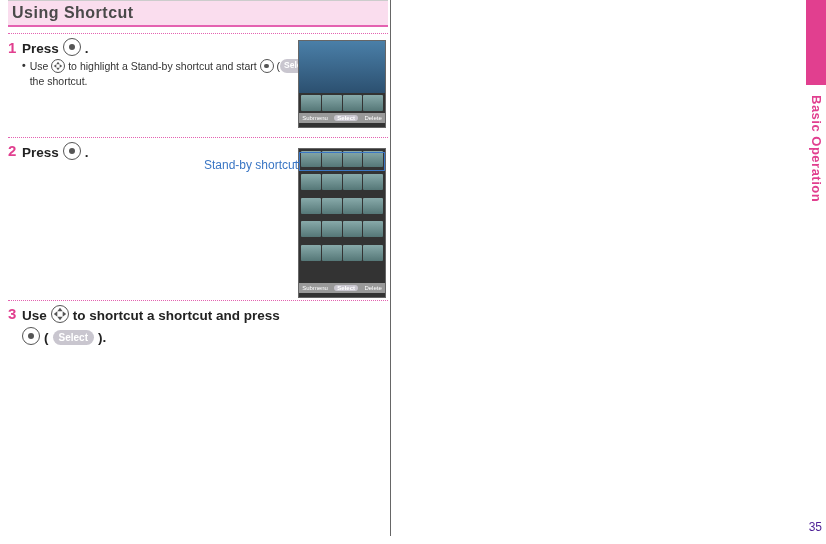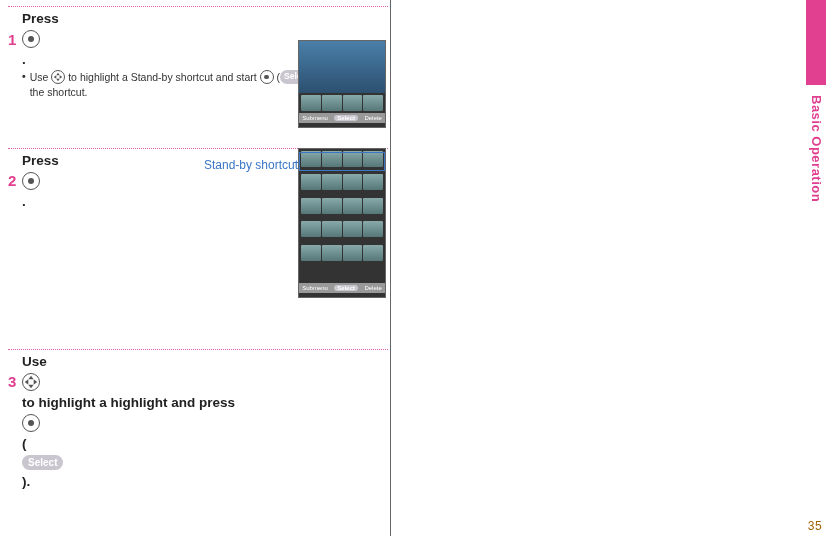--- a/index.html
+++ b/index.html
@@ -42,23 +42,22 @@
     color: #e13f8f;
     font-weight: bold;
     font-size: 15px;
     width: 10px;
   }
   .step-text {
     font-size: 13.5px;
     font-weight: bold;
     color: #222;
     display: flex;
-    align-items: flex-start;
+    align-items: flex-end;
     gap: 4px;
-    flex-direction: column;
   }
   .sub {
     font-size: 10.5px;
     color: #333;
     margin-left: 14px;
     margin-top: 2px;
     line-height: 1.35;
     display: flex;
     gap: 4px;
   }
@@ -123,22 +122,21 @@
     color: #e13f8f;
     writing-mode: vertical-rl;
     text-orientation: mixed;
     letter-spacing: 0.5px;
   }
   .page-num {
     position: absolute;
     right: 4px;
     bottom: 10px;
     font-size: 12px;
-    color: #a16207;
-    font-family: Liberation Mono, monospace;
+    color: #4c1d95;
   }
   .shot {
     position: absolute;
     border: 1px solid #666;
     background: #333;
   }
   .shot1 { left: 298px; top: 40px; width: 88px; height: 88px; }
   .shot2 { left: 298px; top: 148px; width: 88px; height: 150px; }
   .shot-grid {
     display: grid;
@@ -174,20 +172,21 @@
     font-size:12px; color:#3a76c4;
     left: 204px; top: 158px;
   }
   .sub-flow { display:inline; }
   .sub-flow > * { vertical-align: middle; }
 </style>
 </head>
 <body>
 
 <div class="content-col">
+  <div class="section-title">Using Shortcut</div>
 
   <div class="dotted"></div>
 
   <div class="step">
     <div class="step-row">
       <span class="step-num">1</span>
       <span class="step-text">
         <span>Press </span>
         <span class="icon-circle">
             <span class="inner-dot"></span>
@@ -240,21 +239,21 @@
       <span class="step-text" style="flex-wrap:wrap;">
         <span>Use </span>
         <span class="icon-circle">
           <svg class="dpad" viewBox="0 0 18 18">
               <polygon points="9,2 12,6 6,6" fill="#555"></polygon>
               <polygon points="9,16 12,12 6,12" fill="#555"></polygon>
               <polygon points="2,9 6,6 6,12" fill="#555"></polygon>
               <polygon points="16,9 12,6 12,12" fill="#555"></polygon>
             </svg>
         </span>
-        <span> to highlight a highlight and press </span>
+        <span> to shortcut a shortcut and press </span>
       </span>
     </div>
     <div class="step-row" style="margin-left:14px;margin-top:4px;">
       <span class="step-text">
         <span class="icon-circle">
             <span class="inner-dot"></span>
           </span>
         <span>(</span>
           <span class="select-pill-lg">Select</span>
           <span>).</span>

